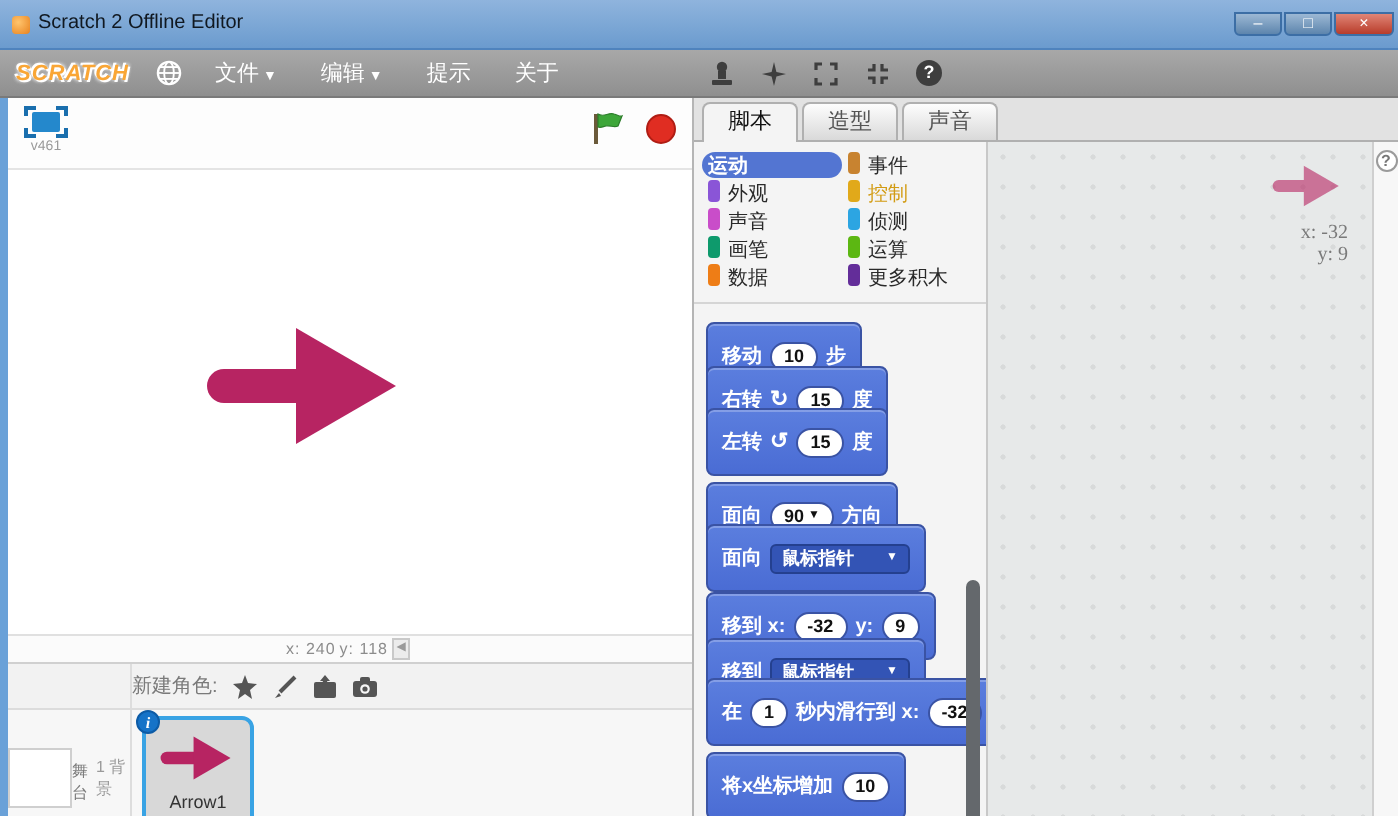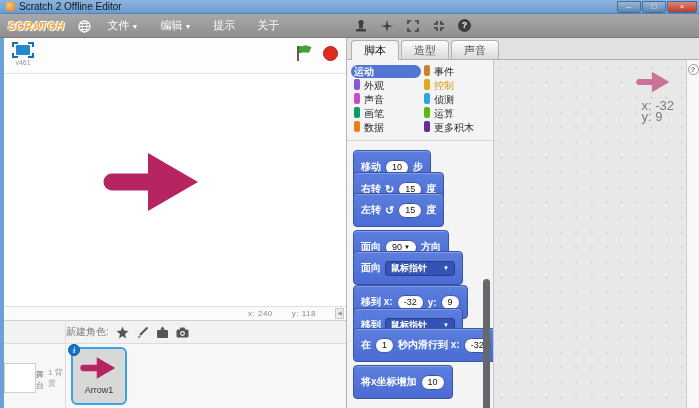--- a/index.html
+++ b/index.html
@@ -1,21 +1,21 @@
 <!DOCTYPE html>
 <html><head>
 <meta charset="utf-8">
 <style>
   * { margin:0; padding:0; box-sizing:border-box; }
   html,body { width:699px; height:408px; }
   body { font-family:"Liberation Sans", sans-serif; background:#fff; overflow:hidden; }
   .window { width:699px; height:408px; position:relative; background:#fff; }
 
   
-  .titlebar { height:14px; background:linear-gradient(#8fb4dd,#6b9bce); display:flex; align-items:center; padding:0 2px 0 6px; border-bottom:1px solid #4f83bd; }
+  .titlebar { height:25px; background:linear-gradient(#8fb4dd,#6b9bce); display:flex; align-items:center; padding:0 2px 0 6px; border-bottom:1px solid #4f83bd; }
   .app-icon { width:9px; height:9px; border-radius:2px; background:radial-gradient(circle at 35% 35%, #ffc56e, #e8821e); margin-right:4px; flex:none; }
   .window-title { font-size:10px; color:#101820; line-height:12px; white-space:nowrap; flex:1; }
   .winbtns { display:flex; gap:1px; }
   .winbtn { width:24px; height:12px; border:1px solid #3c6ea5; border-radius:0 0 3px 3px; background:linear-gradient(#9cb8d4,#5d85ad); color:#fff; font-size:8px; line-height:10px; text-align:center; }
   .winbtn.close { width:30px; background:linear-gradient(#e08576,#b83c2a); }
 
   
   .menubar { height:24px; background:linear-gradient(#a8a8a8,#8f8f8f); display:flex; align-items:center; padding:0 8px; gap:10px; border-bottom:1px solid #7a7a7a; }
   .scratch-logo { font-size:11px; font-weight:bold; font-style:italic; color:#f9a636; letter-spacing:.5px; text-shadow:0 0 2px #fff,0 0 2px #fff,1px 1px 0 #fff,-1px -1px 0 #fff; margin-right:4px; }
   .globe { width:13px; height:13px; flex:none; }
@@ -35,21 +35,21 @@
   
   .stage-header { height:36px; background:#fdfdfd; display:flex; align-items:flex-start; justify-content:space-between; padding:4px 8px 0 8px; border-bottom:1px solid #e4e4e4; }
   .present-wrap { display:flex; flex-direction:column; align-items:center; }
   .present-icon { width:22px; height:16px; }
   .version-label { font-size:7px; color:#9a9a9a; margin-top:1px; }
   .run-controls { display:flex; align-items:center; gap:10px; padding-top:2px; }
   .flag-icon svg { width:18px; height:18px; display:block; }
   .stop-icon { width:15px; height:15px; border-radius:50%; background:#e02d22; border:1px solid #b01d14; }
   .stage-canvas { height:232px; background:#fff; position:relative; }
   .stage-arrow { position:absolute; left:96px; top:68px; width:108px; height:80px; }
-  .stage-footer { height:14px; background:#fbfbfb; border-top:1px solid #e0e0e0; display:flex; align-items:center; justify-content:flex-end; gap:19px; padding-right:2px; }
+  .stage-footer { height:14px; background:#fbfbfb; border-top:1px solid #e0e0e0; display:flex; align-items:center; justify-content:center; gap:2px; padding-right:2px; }
   .mouse-pos { font-size:8px; color:#8c8c8c; letter-spacing:.5px; }
   .pane-handle { width:9px; height:11px; background:#ececec; border:1px solid #c9c9c9; color:#9a9a9a; font-size:6px; line-height:9px; text-align:center; }
 
   
   .sprite-header { height:24px; background:#f2f2f2; border-top:1px solid #d0d0d0; border-bottom:1px solid #dcdcdc; display:flex; align-items:center; }
   .sh-left { width:62px; height:100%; border-right:1px solid #ddd; }
   .sh-title { font-size:11px; color:#7a7a7a; padding-left:8px; flex:1; }
   .new-sprite { display:flex; align-items:center; gap:7px; padding-right:8px; }
   .new-sprite-label { font-size:10px; color:#7a7a7a; }
   .ns-icon svg { width:13px; height:13px; display:block; }
@@ -75,31 +75,31 @@
   .palette { width:147px; background:#f4f4f4; border-right:1px solid #c8c8c8; position:relative; overflow:hidden; }
   .cats { display:grid; grid-template-columns:1fr 1fr; padding:5px 2px 4px 4px; row-gap:1px; }
   .cat { display:flex; align-items:flex-start; gap:4px; height:13px; font-size:10px; color:#2a2a2a; padding:0 3px; border-radius:7px; }
   .cat .chip { width:6px; height:11px; border-radius:2px; flex:none; }
   .cat.sel { background:#5375d2; color:#fff; font-weight:bold; }
   .cats-divider { height:1px; background:#d5d5d5; margin:2px 0 0 0; }
 
   .blocks-area { position:relative; height:272px; }
   .block { position:absolute; left:6px; height:20px; display:inline-flex; align-items:center; gap:4px; padding:16px 7px; background:linear-gradient(#5b7ede,#4a6cd4); border:1px solid #3a53a4; border-radius:4px; color:#fff; font-size:10px; font-weight:bold; white-space:nowrap; box-shadow:inset 0 1px 0 rgba(255,255,255,.25); }
   .block .lbl { color:#fff; }
-  .oval { background:#fff; color:#111; border-radius:9px; padding:1px 6px; font-size:9px; font-weight:normal; border:1px solid #3a53a4; line-height:11px; display:inline-flex; align-items:center; gap:2px; }
+  .oval { background:#fff; color:#111; border-radius:9px; padding:1px 6px; font-size:9px; font-weight:bold; border:1px solid #3a53a4; line-height:11px; display:inline-flex; align-items:center; gap:2px; }
   .oval .dd-arrow { font-size:6px; color:#111; }
   .blk-dd { background:#3354b5; border:1px solid #24408f; border-radius:3px; color:#fff; font-size:9px; font-weight:bold; padding:1px 5px; display:inline-flex; align-items:center; gap:16px; line-height:11px; }
   .blk-dd .dd-arrow { font-size:6px; color:#fff; }
   .rot-icon { font-size:11px; line-height:11px; }
   .palette-scrollbar { position:absolute; right:3px; top:138px; width:7px; height:208px; background:#64686c; border-radius:4px; z-index:5; }
 
   
   .scripts { flex:1; background:#e7e9e9; background-image:radial-gradient(circle, #d8dada 1.2px, transparent 1.4px); background-size:15px 15px; position:relative; }
   .preview-arrow { position:absolute; right:12px; top:8px; width:40px; height:28px; opacity:.6; }
-  .preview-coords { position:absolute; right:12px; top:40px; text-align:left; font-size:13px; color:#7a7a7a; line-height:11px; }
+  .preview-coords { position:absolute; right:12px; top:40px; text-align:right; font-size:10px; color:#7a7a7a; line-height:11px;font-family:Liberation Serif, serif; }
 
   
   .help-strip { width:13px; background:#f7f7f7; border-left:1px solid #cfcfcf; padding-top:4px; display:flex; justify-content:center; }
   .help-small { width:11px; height:11px; border-radius:50%; border:1px solid #9a9a9a; color:#777; font-size:8px; font-weight:bold; text-align:center; line-height:10px; background:#fff; }
 </style>
 </head>
 <body>
 
 <div class="window">
 

